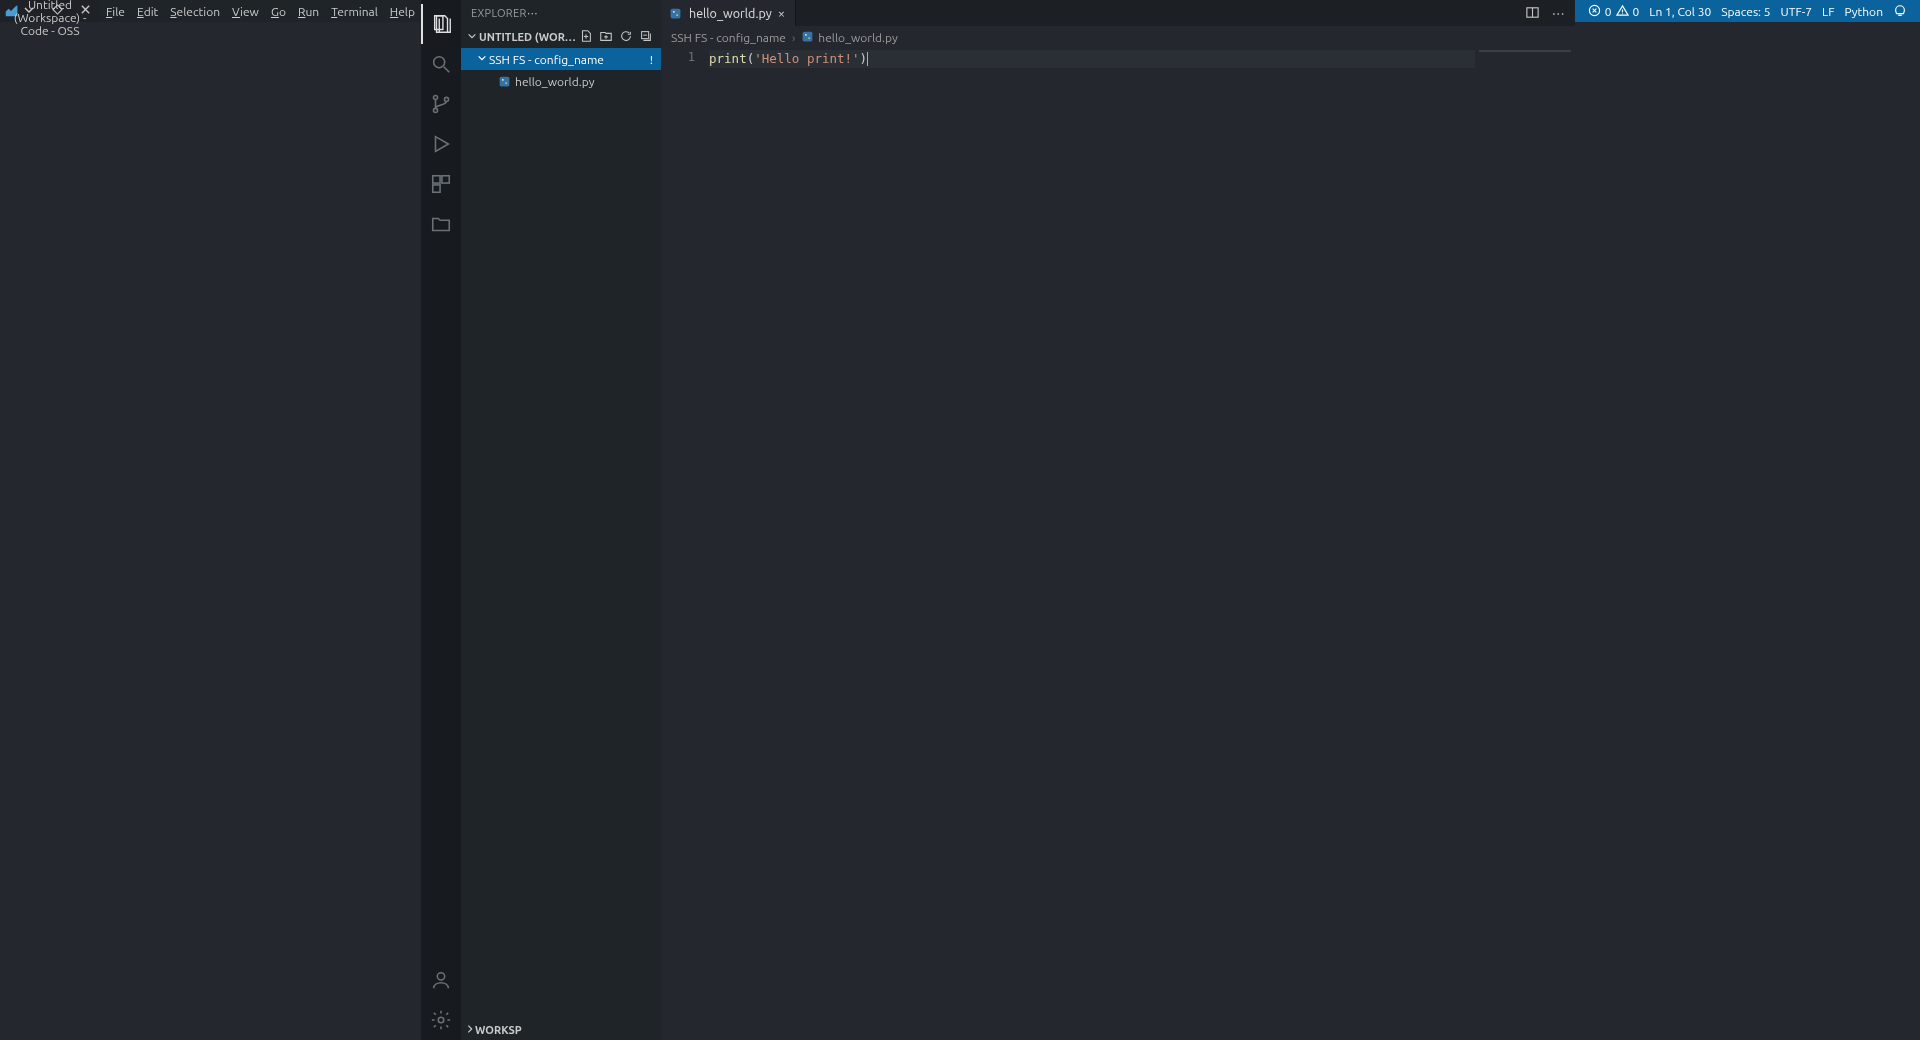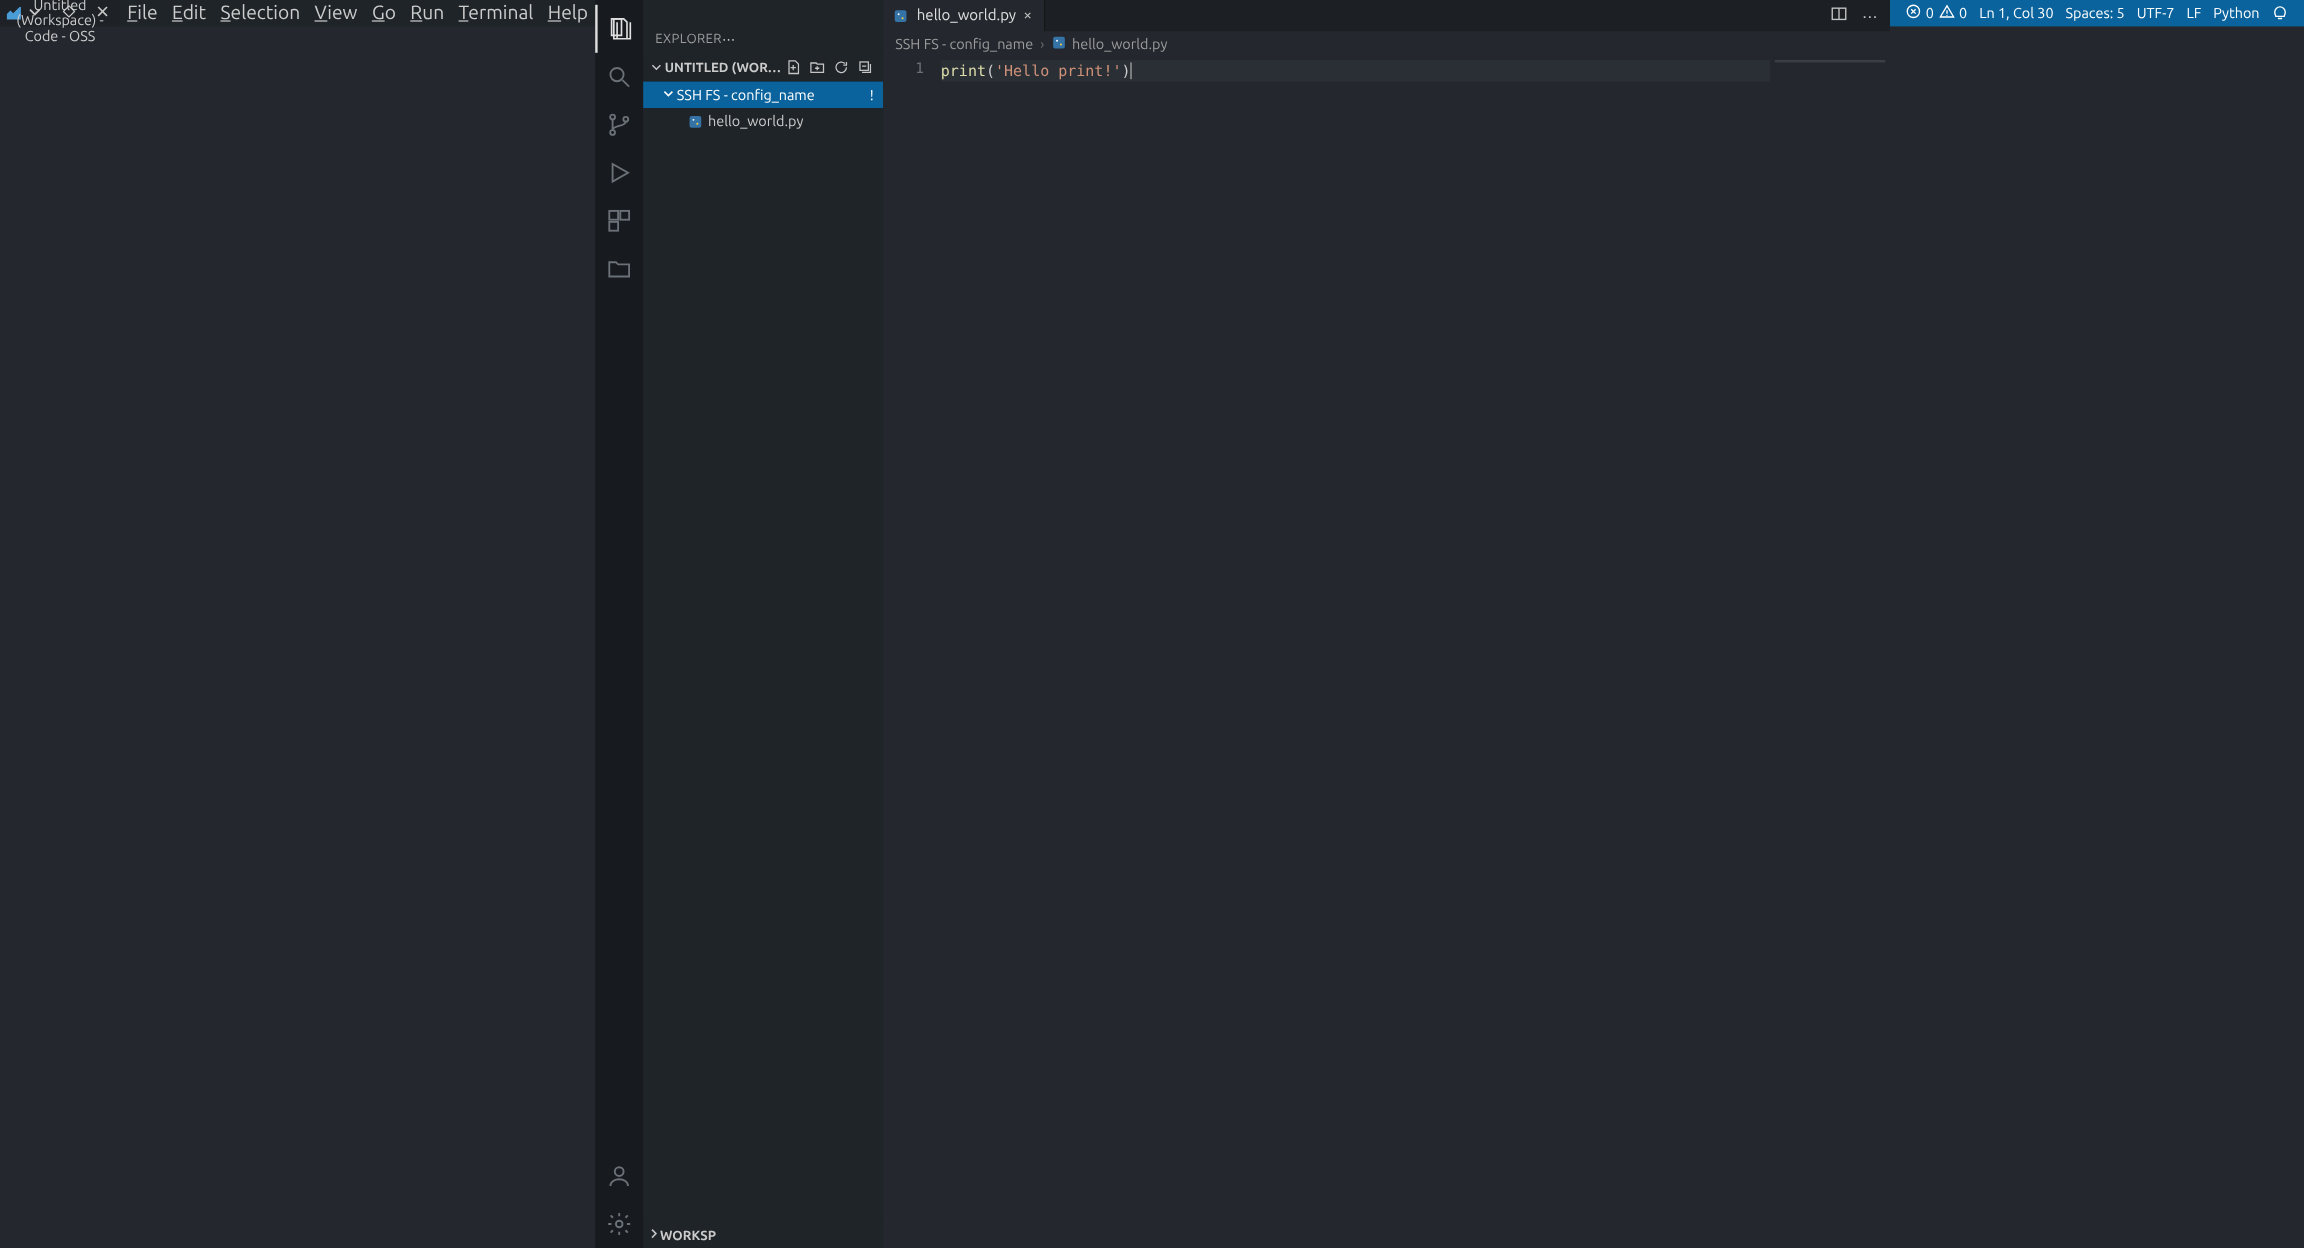--- a/index.html
+++ b/index.html
@@ -48,21 +48,21 @@
     color: var(--fg); font-size:12px;
   }
   .titlebar .win-controls {
     margin-left:auto; display:flex; gap:14px; padding-right:8px;
   }
   .titlebar .win-controls span { width:14px; text-align:center; cursor:pointer; color: #c5c5c5;}
 
   
   .menubar {
     height: 22px; background: var(--menubar-bg);
-    display: flex; align-items: center; font-size: 16px;
+    display: flex; align-items: center; font-size: 12px;
     padding-left: 0;
   }
   .menubar .menu-item { padding: 0 6px; cursor:pointer; color:#cccccc; }
   .menubar .menu-item u { text-decoration: underline; }
 
   
   .main { flex:1; display:flex; min-height:0; }
 
   
   .activitybar {
@@ -78,21 +78,21 @@
   .activitybar .act-item svg { width:22px; height:22px; }
   .activitybar .spacer { flex:1; }
 
   
   .sidebar {
     width: 200px; background: var(--sidebar-bg); display:flex; flex-direction:column;
     font-size:12px;
   }
   .sidebar-title {
     height: 26px; display:flex; align-items:center; justify-content:flex-start;
-    padding: 0 10px; color:#9c9c9c; font-size:11px; letter-spacing:0.3px;margin-top:20px;
+    padding: 0 10px; color:#9c9c9c; font-size:11px; letter-spacing:0.3px;
   }
   .sidebar-title .dots { cursor:pointer; color:#c5c5c5; }
   .section-header {
     height:22px; display:flex; align-items:center; padding:0 4px;
     color:#cccccc; font-weight:600; font-size:11px; background: var(--sidebar-bg);
   }
   .section-header .chev { width:14px; text-align:center; }
   .section-header .label { flex:1; white-space:nowrap; overflow:hidden; text-overflow:ellipsis; }
   .section-header .proj-actions { display:flex; gap:6px; padding-right:4px; color:#c5c5c5; }
   .section-header .proj-actions span { cursor:pointer; }

